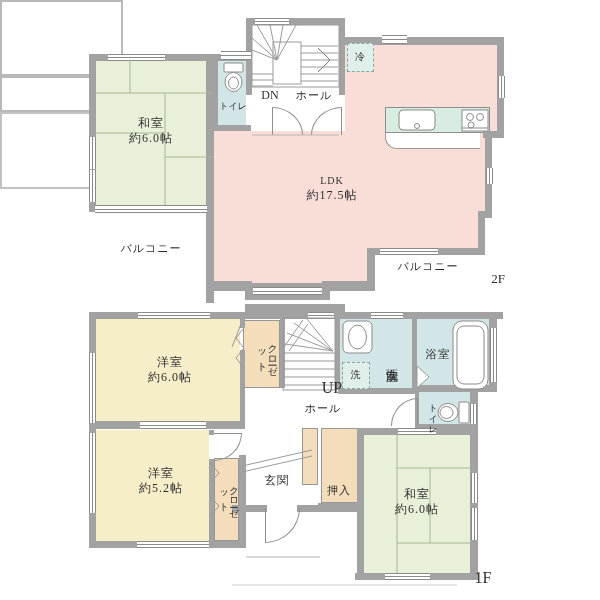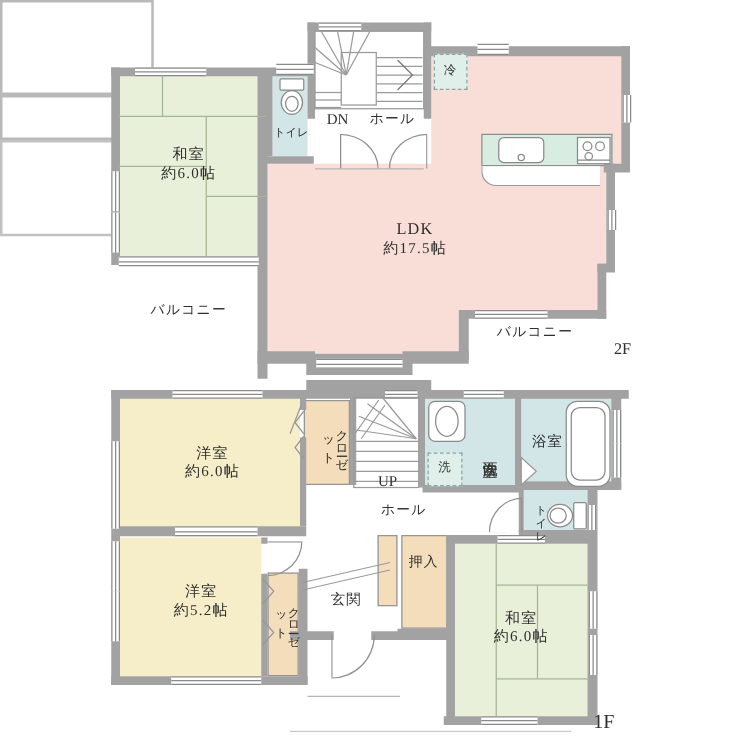--- a/index.html
+++ b/index.html
@@ -74,21 +74,21 @@
   <div class="arc" style="left:311px;top:107px;width:31px;height:28px;border-right-width:1px;border-top-width:1px;border-left-width:1px;border-top-left-radius:100% 100%"></div>
 
   <div class="lbl" style="left:111px;top:116px;width:80px">
     <div>和室</div>
     <div>約6.0帖</div>
   </div>
   <div class="lbl" style="left:215px;top:101px;width:36px;font-size:9px;letter-spacing:0">トイレ</div>
   <div class="lbl" style="left:254px;top:88px;width:32px;font-size:12px;letter-spacing:0">DN</div>
   <div class="lbl" style="left:288px;top:89px;width:52px;font-size:11px">ホール</div>
   <div class="lbl" style="left:292px;top:175px;width:80px">
-    <div style="font-size:13px;letter-spacing:1px">LDK</div>
+    <div style="font-size:10px;letter-spacing:1px">LDK</div>
     <div>約17.5帖</div>
   </div>
   <div class="lbl" style="left:101px;top:242px;width:100px;font-size:11px">バルコニー</div>
   <div class="lbl" style="left:371px;top:260px;width:114px;font-size:11px">バルコニー</div>
   <div class="lbl" style="left:485px;top:271px;width:26px;font-size:13px;letter-spacing:0">2F</div>
 
   <div class="f" style="left: 96px; top: 318px; width: 144px; height: 104px; background: rgb(246, 238, 201);"></div>
   <div class="f box" style="left: 243px; top: 320px; width: 37px; height: 68px; background: rgb(243, 221, 187);"></div>
   <div class="f" style="left: 340px; top: 318px; width: 72px; height: 70px; background: rgb(211, 230, 231);"></div>
   <div class="f" style="left: 417px; top: 318px; width: 72px; height: 67px; background: rgb(211, 230, 231);"></div>
@@ -148,27 +148,27 @@
 
   <div class="arc" style="left:391px;top:398px;width:27px;height:28px;border-left-width:1px;border-top-width:1px;border-right-width:1px;border-top-left-radius:100% 100%"></div>
   <div class="arc" style="left:265px;top:508px;width:35px;height:35px;border-left-width:1px;border-right-width:1px;border-bottom-width:1px;border-bottom-right-radius:100% 100%"></div>
   <div class="arc" style="left:214px;top:433px;width:28px;height:28px;border-top-width:1px;border-right-width:1px;border-bottom-width:1px;border-bottom-right-radius:100% 100%"></div>
 
   <div class="lbl" style="left:130px;top:355px;width:80px">
     <div>洋室</div>
     <div>約6.0帖</div>
   </div>
   <div class="lbl v" style="left:247px;top:336px;width:30px;height:36px;font-size:10px">クローゼット</div>
-  <div class="lbl" style="left:292px;top:378px;width:36px;font-size:12px;letter-spacing:0;background:rgba(255,255,255,.0)">UP</div>
+  <div class="lbl" style="left:314px;top:378px;width:36px;font-size:16px;letter-spacing:0;background:rgba(255,255,255,.0)">UP</div>
   <div class="lbl" style="left:298px;top:402px;width:50px;font-size:11px">ホール</div>
   <div class="lbl v" style="left:378px;top:333px;width:20px;height:54px;font-size:12px">洗面室</div>
   <div class="lbl" style="left:413px;top:347px;width:50px;font-size:11.5px">浴室</div>
   <div class="lbl v" style="left:421px;top:396px;width:16px;height:34px;font-size:9px">トイレ</div>
   <div class="lbl" style="left:255px;top:473px;width:44px;font-size:11.5px">玄関</div>
-  <div class="lbl" style="left:317px;top:444px;width:44px;font-size:11px">押入</div>
+  <div class="lbl" style="left:317px;top:484px;width:44px;font-size:11px">押入</div>
   <div class="lbl" style="left:377px;top:487px;width:80px">
     <div>和室</div>
     <div>約6.0帖</div>
   </div>
   <div class="lbl" style="left:121px;top:466px;width:80px">
     <div>洋室</div>
     <div>約5.2帖</div>
   </div>
   <div class="lbl v" style="left:216px;top:479px;width:22px;height:34px;font-size:9.5px">クローゼット</div>
   <div class="lbl" style="left:470px;top:568px;width:26px;font-size:16px;letter-spacing:0">1F</div>

